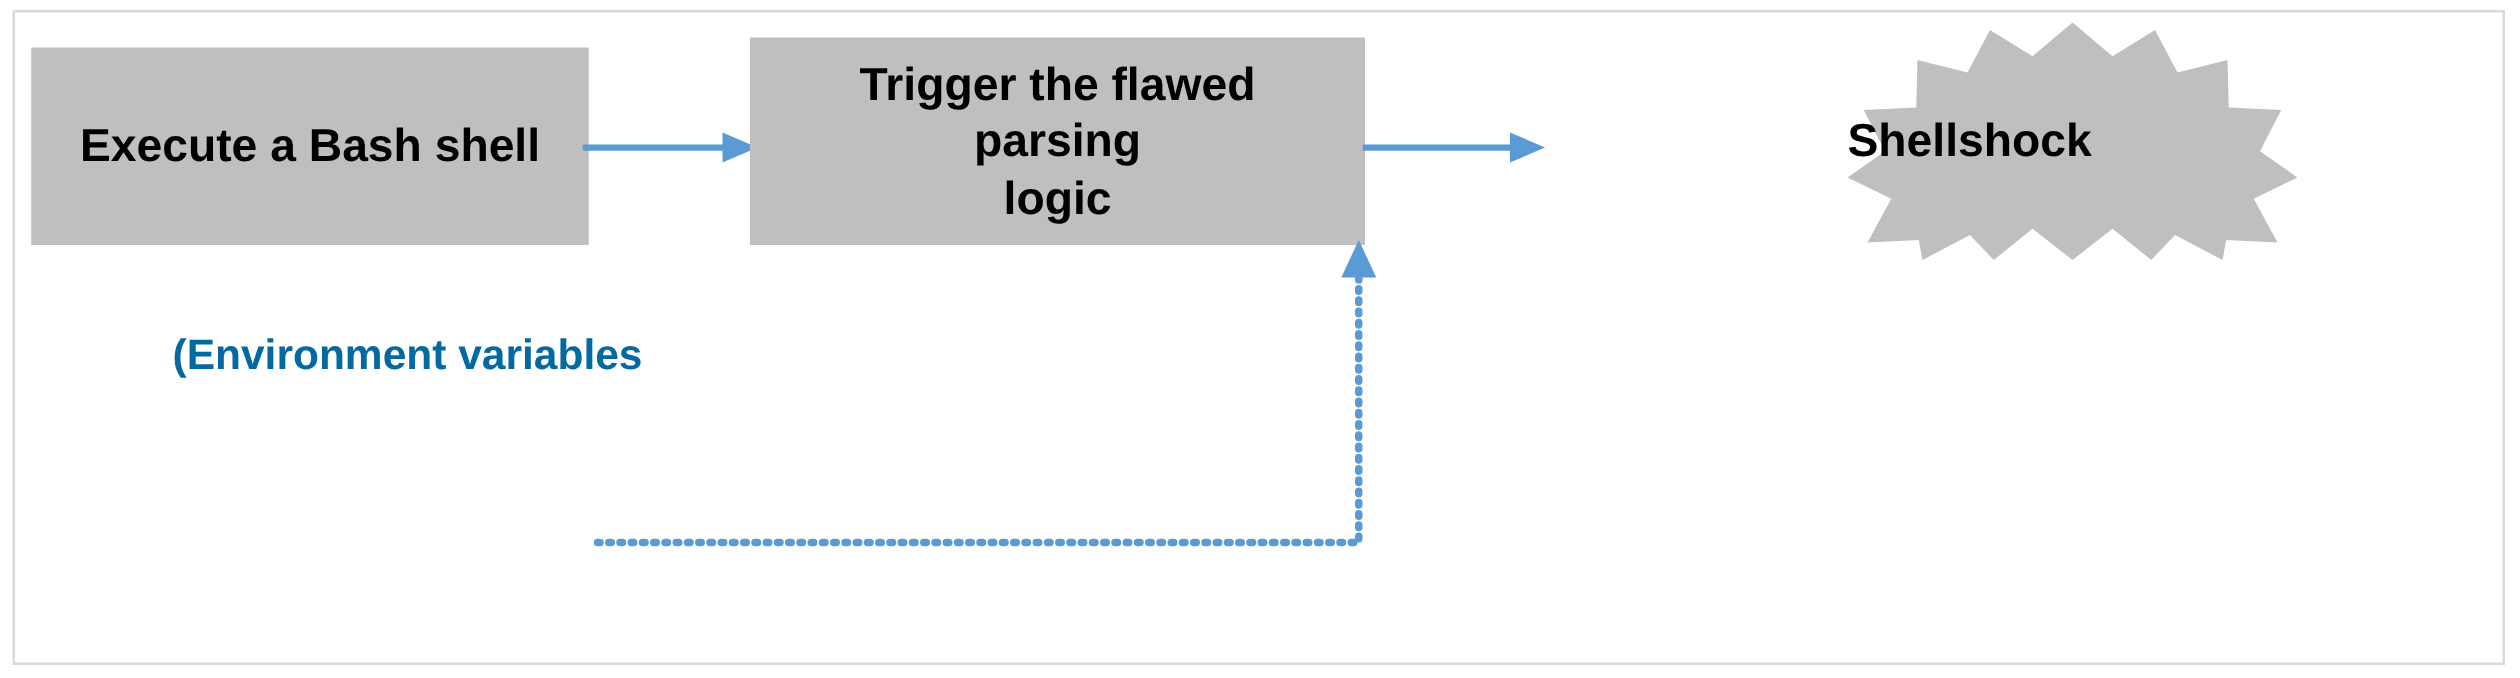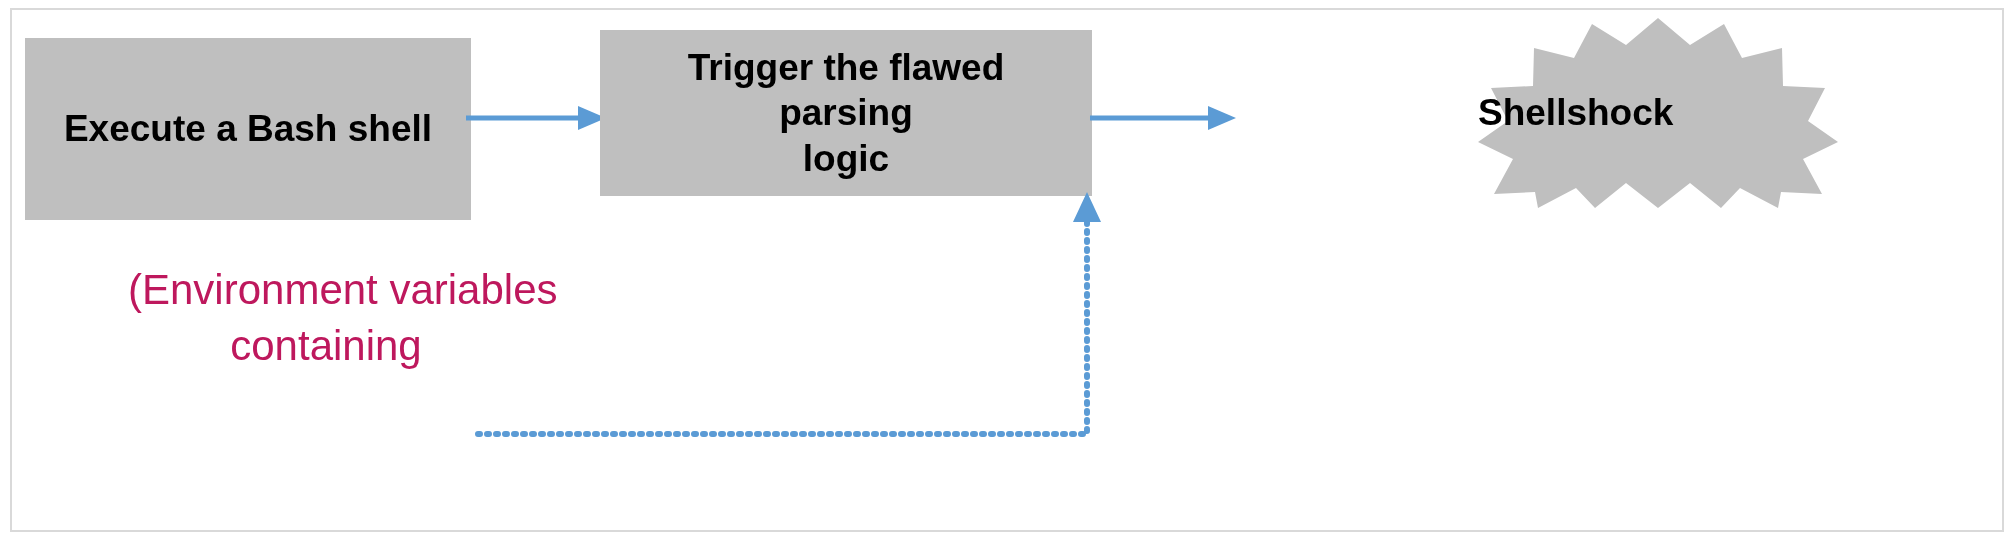--- a/index.html
+++ b/index.html
@@ -37,21 +37,21 @@
     justify-content: center;
     text-align: center;
     color: #000000;
     font-weight: bold;
     box-sizing: border-box;
   }
   #box-execute-bash {
     left: 25px;
     top: 38px;
     width: 446px;
-    height: 182px;
+    height: 158px;
     font-size: 37px;
   }
   #box-trigger-parsing {
     left: 600px;
     top: 30px;
     width: 492px;
     height: 166px;
     font-size: 37px;
     line-height: 1.22;
     padding: 0 18px;
@@ -122,24 +122,24 @@
     width: 100%;
     height: 100%;
   }
   
   #caption-env-vars {
     position: absolute;
     left: 128px;
     top: 262px;
     width: 396px;
     text-align: center;
-    font-size: 42px;
+    font-size: 34px;
     line-height: 1.33;
-    color: #be185d;
-    font-weight: normal;
+    color: #0369a1;
+    font-weight: bold;
   }
   .caption-line {
     display: block;
     white-space: nowrap;
   }
 </style>
 </head>
 <body>
 
 <div id="canvas">
@@ -215,16 +215,15 @@
 
   <div id="dotted-connector">
     <svg viewBox="0 0 660 268" preserveAspectRatio="none">
       <polyline points="18,246 627,246 627,34" fill="none" stroke="#5B9BD5" stroke-width="6" stroke-dasharray="2 7" stroke-linecap="round"></polyline>
       <polygon points="613,34 627,4 641,34" fill="#5B9BD5"></polygon>
     </svg>
   </div>
 
   <div id="caption-env-vars">
     <span class="caption-line">(Environment variables</span>
-    <span class="caption-line">containing</span>
   </div>
 
 </div>
 
 </body></html>

